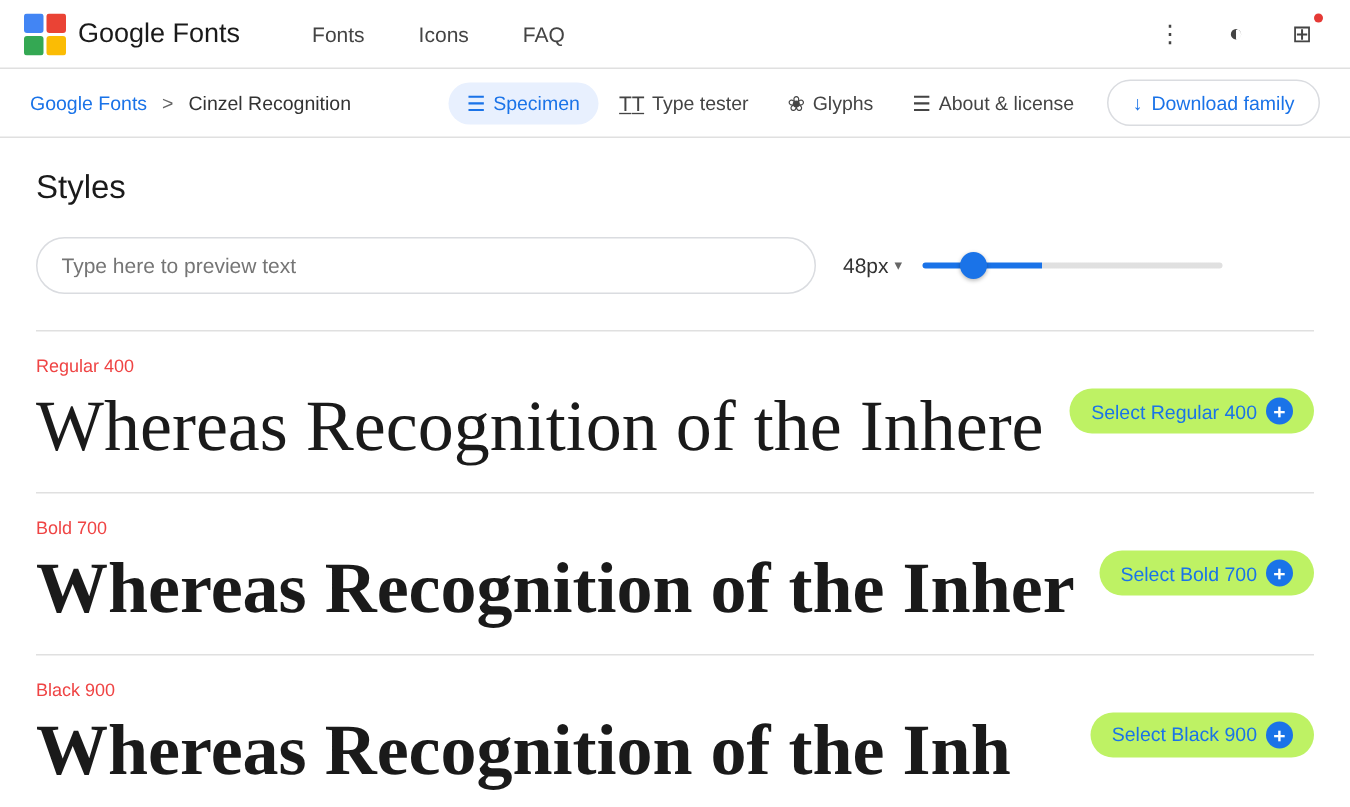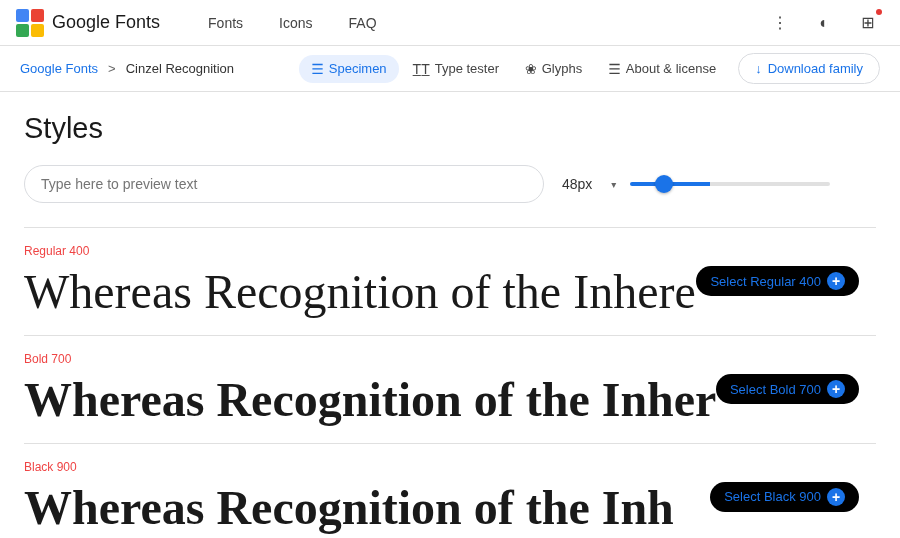--- a/index.html
+++ b/index.html
@@ -41,33 +41,33 @@
     .tab-icon { font-size: 14px; }
     .download-btn {
       display: flex; align-items: center; gap: 6px;
       padding: 7px 16px; border-radius: 20px; cursor: pointer;
       font-size: 13px; color: #1a73e8; border: 1px solid #dadce0; background: #fff;
       margin-left: 8px;
     }
 
     
     .main-content { padding: 20px 24px; }
-    .styles-heading { font-size: 29px; font-weight: 400; color: #1a1a1a; margin-bottom: 20px; }
+    .styles-heading { font-size: 22px; font-weight: 400; color: #1a1a1a; margin-bottom: 20px; }
 
     
     .preview-controls { display: flex; align-items: center; gap: 12px; margin-bottom: 24px; }
     .preview-input {
       flex: 1; max-width: 520px;
       padding: 10px 16px; border-radius: 24px;
       border: 1px solid #dadce0; font-size: 14px; color: #666;
       outline: none;
     }
     .size-control { display: flex; align-items: center; gap: 8px; }
     .size-select {
-      display: flex; align-items: center; gap: 19px;
+      display: flex; align-items: center; gap: 4px;
       font-size: 14px; color: #333; cursor: pointer;
       padding: 4px 6px;
       text-align: right;
     }
     .size-select-arrow { font-size: 10px; color: #666; }
     .slider-container { display: flex; align-items: center; }
     .size-slider {
       -webkit-appearance: none; appearance: none;
       width: 200px; height: 4px; border-radius: 2px;
       background: linear-gradient(to right, #1a73e8 40%, #e0e0e0 40%);
@@ -82,24 +82,24 @@
 
     
     .font-style-row { border-top: 1px solid #e0e0e0; padding: 16px 0; position: relative; }
     .font-style-label { font-size: 12px; color: #ef4444; margin-bottom: 8px; }
     .font-preview-area { overflow: hidden; white-space: nowrap; }
     .font-preview-text { font-size: 48px; color: #1a1a1a; line-height: 1.1; }
     .font-preview-text.weight-400 { font-weight: 400; font-style: normal; }
     .font-preview-text.weight-700 { font-weight: 700; }
     .font-preview-text.weight-900 { font-weight: 900; }
     .select-btn {
-      position: absolute; right: 17px; top: 50%; transform: translateY(-50%);
+      position: absolute; right: 0; top: 50%; transform: translateY(-50%);
       display: flex; align-items: center; gap: 6px;
       font-size: 13px; color: #1a73e8; cursor: pointer;
-      background: #000000; border-radius: 20px; padding: 6px 14px;
+      background: #bef264; border-radius: 20px; padding: 6px 14px;
       border: none; white-space: nowrap;
     }
     .select-btn .circle-plus {
       width: 18px; height: 18px; border-radius: 50%; background: #1a73e8;
       color: #fff; display: flex; align-items: center; justify-content: center;
       font-size: 14px; font-weight: bold; line-height: 1;
     }
   </style>
 </head>
 <body>

